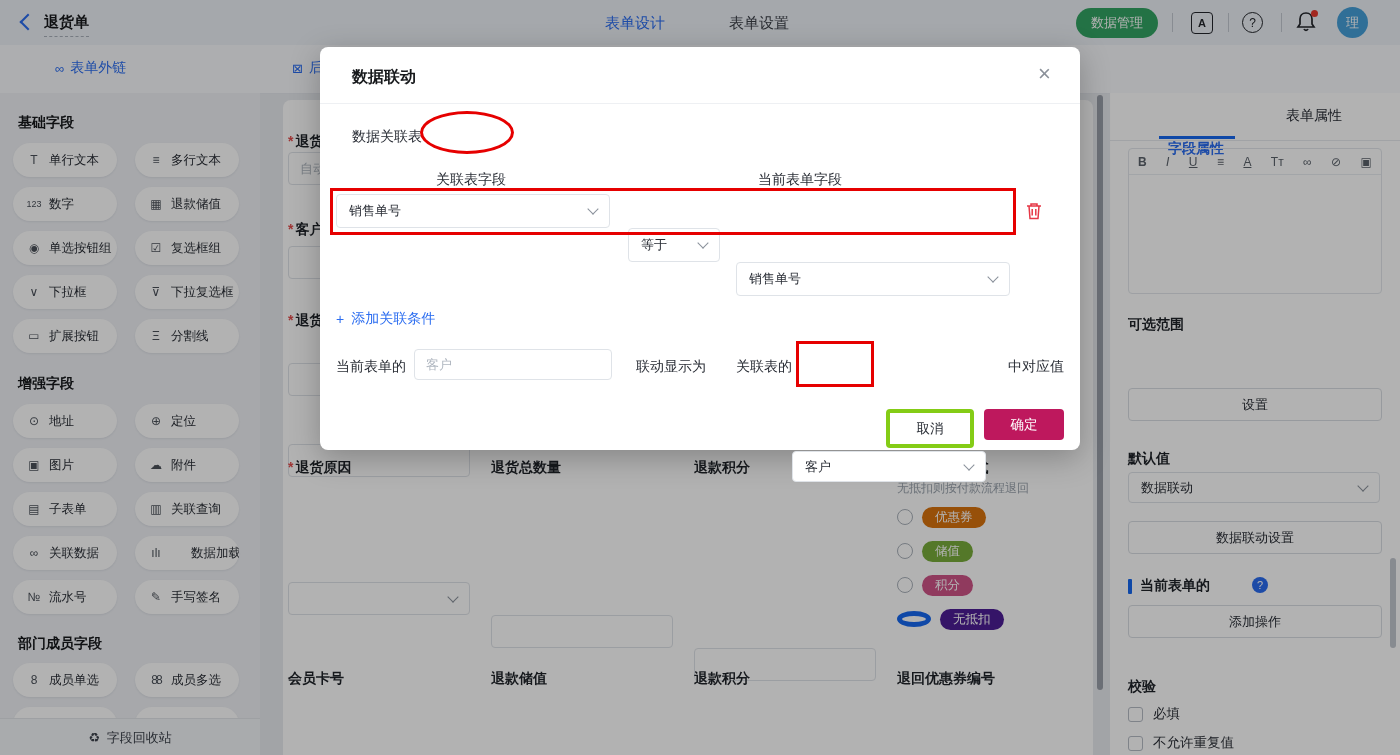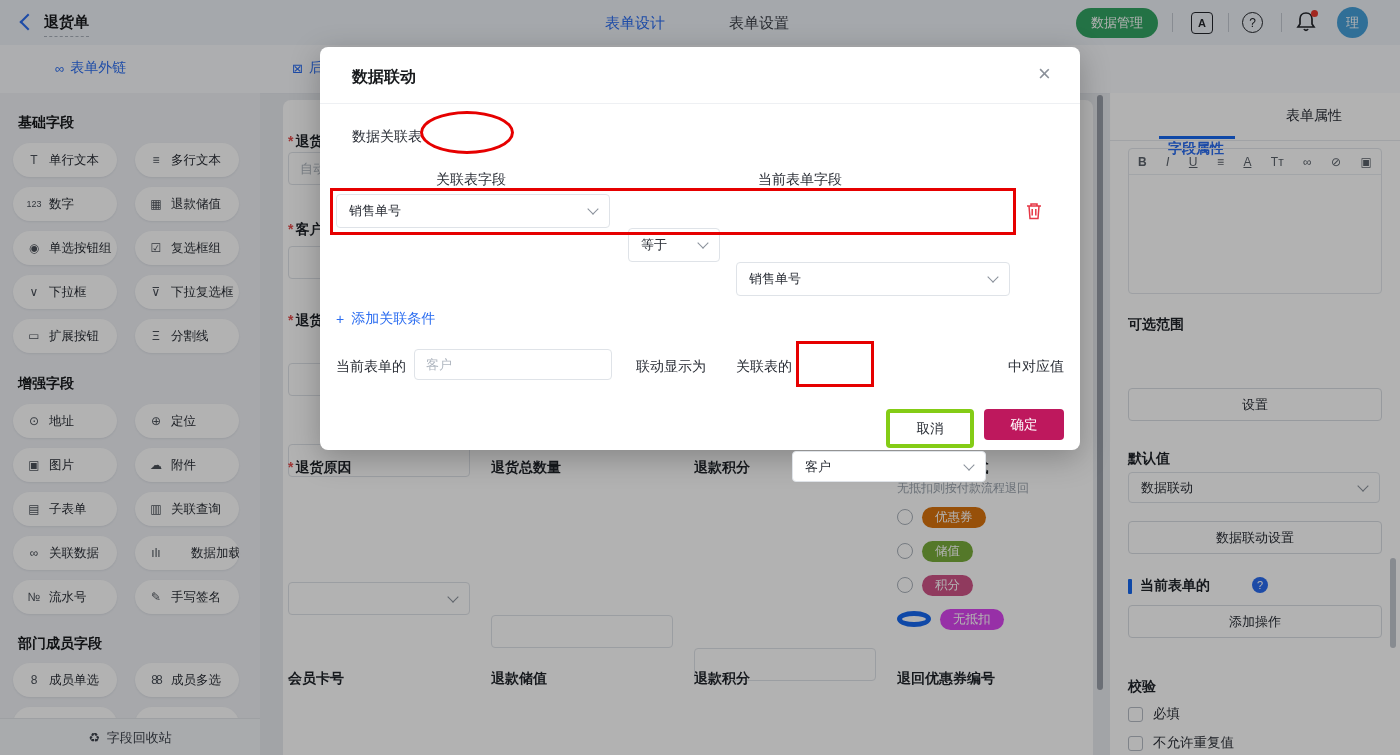--- a/index.html
+++ b/index.html
@@ -253,21 +253,21 @@
     <div class="abs" style="left:614px;top:441px;display:flex;align-items:center;">
       <span class="radio"></span>
       <span class="opt-pill" style="background-color: rgb(121, 173, 60);">储值</span>
     </div>
     <div class="abs" style="left:614px;top:475px;display:flex;align-items:center;">
       <span class="radio"></span>
       <span class="opt-pill" style="background-color: rgb(206, 83, 135);">积分</span>
     </div>
     <div class="abs" style="left:614px;top:509px;display:flex;align-items:center;">
       <span class="radio sel"></span>
-      <span class="opt-pill" style="background-color: #d946ef;">无抵扣</span>
+      <span class="opt-pill" style="background-color: #4c1d95;">无抵扣</span>
     </div>
 
     <div class="abs flabel" style="left:5px;top:570px;">会员卡号</div>
 
     <div class="abs flabel" style="left:208px;top:570px;">退款储值</div>
 
     <div class="abs flabel" style="left:411px;top:570px;">退款积分</div>
 
     <div class="abs flabel" style="left:614px;top:570px;">退回优惠券编号</div>
 

